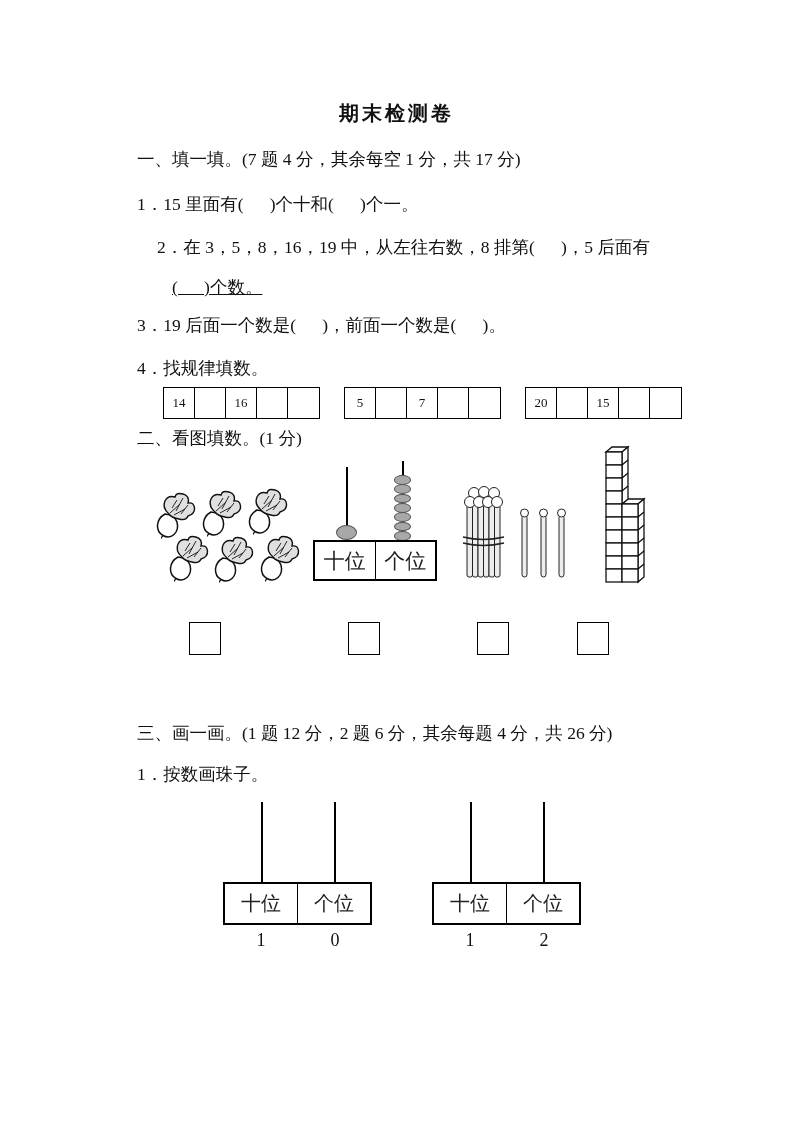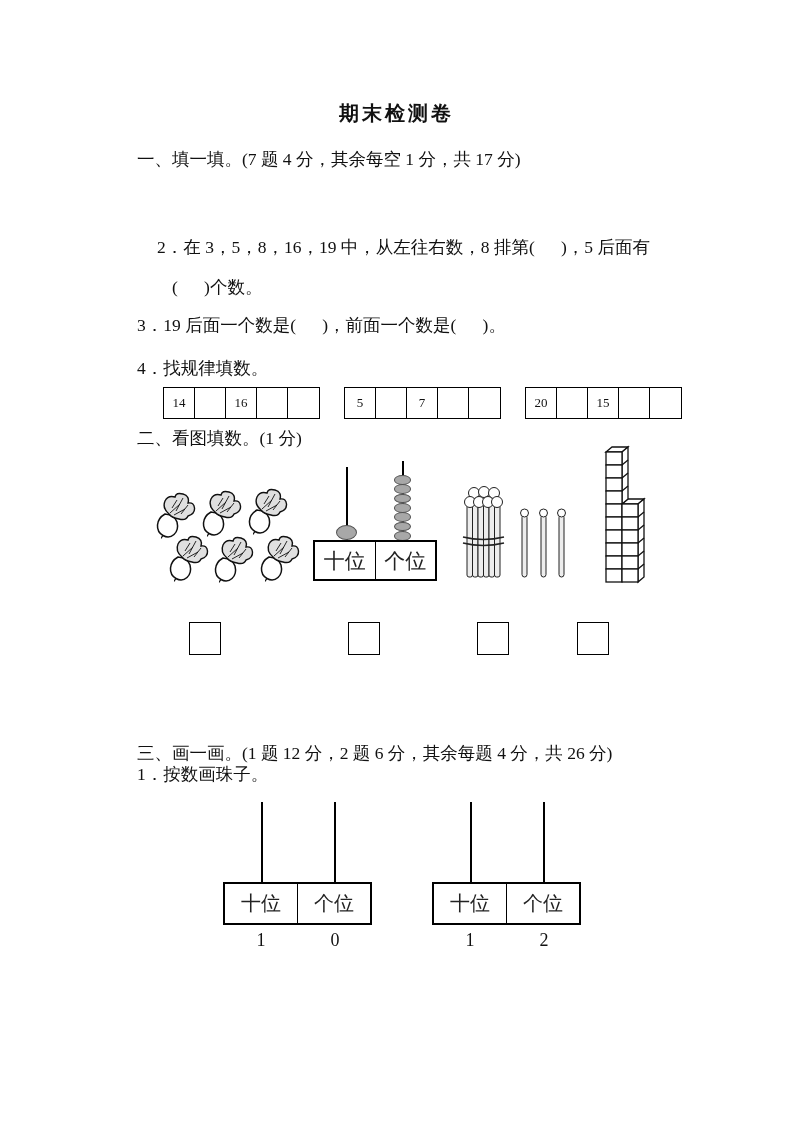--- a/index.html
+++ b/index.html
@@ -33,22 +33,23 @@
   svg.illu { position:absolute; }
 </style>
 </head>
 <body>
 
 <div class="page">
 
   <div class="title">期末检测卷</div>
 
   <div class="txt" style="left:137px; top:148px;">一、填一填。(7 题 4 分，其余每空 1 分，共 17 分)</div>
+  <div class="txt" style="left:137px; top:193px;">1．15 里面有(      )个十和(      )个一。</div>
   <div class="txt" style="left:137px; top:236px;margin-left:20px;">2．在 3，5，8，16，19 中，从左往右数，8 排第(      )，5 后面有</div>
-  <div class="txt" style="left:172px; top:276px;">(      )个数。</div>
+  <div class="txt" style="left:172px; top:276px;text-decoration:underline;">(      )个数。</div>
   <div class="txt" style="left:137px; top:314px;">3．19 后面一个数是(      )，前面一个数是(      )。</div>
   <div class="txt" style="left:137px; top:357px;">4．找规律填数。</div>
 
   <div class="ntable" style="left:163px; top:387px;">
     <div class="cell">14</div>
     <div class="cell"></div>
     <div class="cell">16</div>
     <div class="cell"></div>
     <div class="cell"></div>
   </div>
@@ -166,21 +167,21 @@
       <rect x="20" y="112" width="16" height="13"></rect>
       <rect x="20" y="125" width="16" height="13"></rect>
     </g>
   </svg>
 
   <div class="ansbox" style="left:189px; top:622px;"></div>
   <div class="ansbox" style="left:348px; top:622px;"></div>
   <div class="ansbox" style="left:477px; top:622px;"></div>
   <div class="ansbox" style="left:577px; top:622px;"></div>
 
-  <div class="txt" style="left:137px; top:742px;">三、画一画。(1 题 12 分，2 题 6 分，其余每题 4 分，共 26 分)</div>
+  <div class="txt" style="left:137px; top:722px;">三、画一画。(1 题 12 分，2 题 6 分，其余每题 4 分，共 26 分)</div>
   <div class="txt" style="left:137px; top:763px;">1．按数画珠子。</div>
 
   <div>
     <div class="rod" style="left:261px; top:802px; height:80px; width:1.6px;"></div>
     <div class="rod" style="left:334px; top:802px; height:80px; width:1.6px;"></div>
     <div class="pvbox" style="left:223px; top:882px; width:149px; height:43px;">
       <div class="pvcell" style="font-size:20px;">十位</div>
       <div class="pvcell" style="font-size:20px;">个位</div>
     </div>
     <div class="digit" style="left:261px; top:930px;">1</div>

